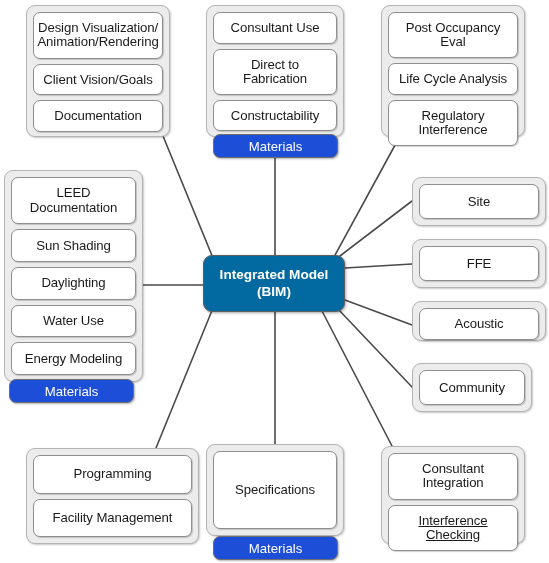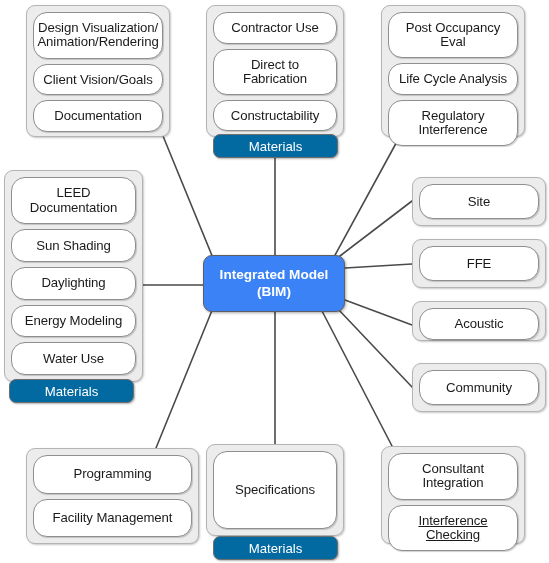--- a/index.html
+++ b/index.html
@@ -37,54 +37,54 @@
     flex-direction: column;
     gap: 5px;
     box-shadow: 1px 1px 2px rgba(0,0,0,0.22);
     z-index: 2;
   }
   
   .item {
     box-sizing: border-box;
     background: #ffffff;
     border: 1px solid #8f8f8f;
-    border-radius: 14px;
+    border-radius: 7px;
     display: flex;
     align-items: center;
     justify-content: center;
     text-align: center;
     color: #1a1a1a;
     font-size: 13.2px;
     line-height: 1.05;
     letter-spacing: -0.1px;
     padding: 8px 4px;
     box-shadow: 1px 1px 1px rgba(0,0,0,0.18);
     flex: 1 1 auto;
   }
   .item.two-line { line-height: 1.08; }
   
   .materials-tab {
     position: absolute;
     box-sizing: border-box;
-    background: #0369a1;
+    background: #1d4ed8;
     border: 1px solid #6f6f6f;
     border-radius: 7px;
     color: #ffffff;
     font-size: 13.2px;
     display: flex;
     align-items: center;
     justify-content: center;
     box-shadow: 1px 1px 2px rgba(0,0,0,0.3);
     z-index: 5;
   }
   
   #center-node {
     position: absolute;
     box-sizing: border-box;
-    background: #3b82f6;
+    background: #0369a1;
     border: 1px solid #5f5f5f;
     border-radius: 9px;
     color: #ffffff;
     font-weight: bold;
     font-size: 13.6px;
     line-height: 1.25;
     text-align: center;
     display: flex;
     align-items: center;
     justify-content: center;
@@ -126,61 +126,61 @@
   </svg>
 
   <div class="group" style="left:26px; top:5px; width:144px; height:132px;">
     <div class="item two-line" style="white-space: pre-line;">Design Visualization/
 Animation/Rendering</div>
     <div class="item">Client Vision/Goals</div>
     <div class="item">Documentation</div>
   </div>
 
   <div class="group" style="left:206px; top:5px; width:138px; height:132px;">
-    <div class="item">Contractor Use</div>
+    <div class="item">Consultant Use</div>
     <div class="item">Direct to Fabrication</div>
     <div class="item">Constructability</div>
   </div>
   <div class="materials-tab" style="left:213px; top:134px; width:125px; height:24px;">Materials</div>
 
   <div class="group" style="left:381px; top:5px; width:144px; height:132px;">
     <div class="item">Post Occupancy Eval</div>
     <div class="item">Life Cycle Analysis</div>
     <div class="item two-line" style="white-space: pre-line;">Regulatory
 Interference</div>
   </div>
 
   <div class="group" style="left:4px; top:170px; width:139px; height:212px;">
     <div class="item two-line" style="white-space: pre-line;">LEED
 Documentation</div>
     <div class="item">Sun Shading</div>
     <div class="item">Daylighting</div>
+    <div class="item">Water Use</div>
     <div class="item">Energy Modeling</div>
-    <div class="item">Water Use</div>
   </div>
   <div class="materials-tab" style="left:9px; top:379px; width:125px; height:24px;">Materials</div>
 
   <div id="center-node" style="left:203px; top:255px; width:142px; height:57px;">
     <span class="single-line" style="white-space: pre-line;">Integrated Model
 (BIM)</span>
   </div>
 
   <div class="group" style="left:412px; top:177px; width:134px; height:49px;">
     <div class="item">Site</div>
   </div>
 
   <div class="group" style="left:412px; top:239px; width:134px; height:49px;">
     <div class="item">FFE</div>
   </div>
 
   <div class="group" style="left:412px; top:301px; width:134px; height:40px;">
     <div class="item">Acoustic</div>
   </div>
 
-  <div class="group" style="left:412px; top:363px; width:134px; height:49px;">
+  <div class="group" style="left:412px; top:363px; width:120px; height:49px;">
     <div class="item">Community</div>
   </div>
 
   <div class="group" style="left:26px; top:448px; width:173px; height:96px;">
     <div class="item">Programming</div>
     <div class="item">Facility Management</div>
   </div>
 
   <div class="group" style="left:206px; top:444px; width:138px; height:92px;">
     <div class="item">Specifications</div>

